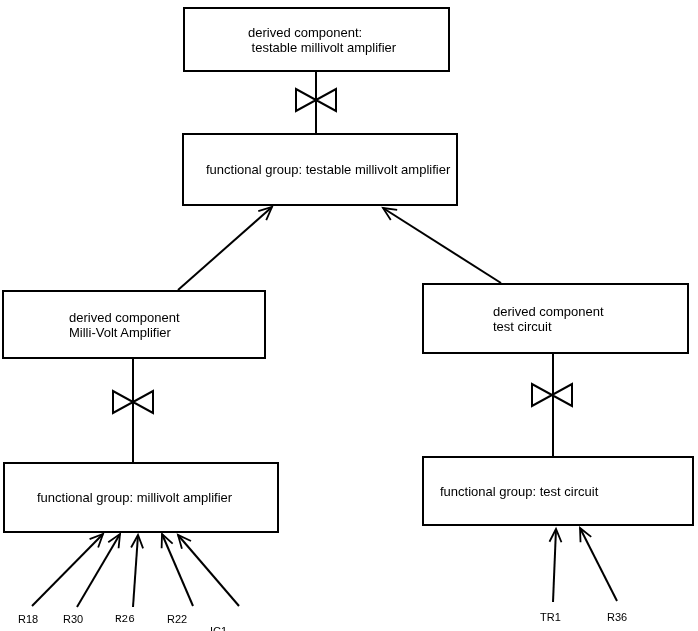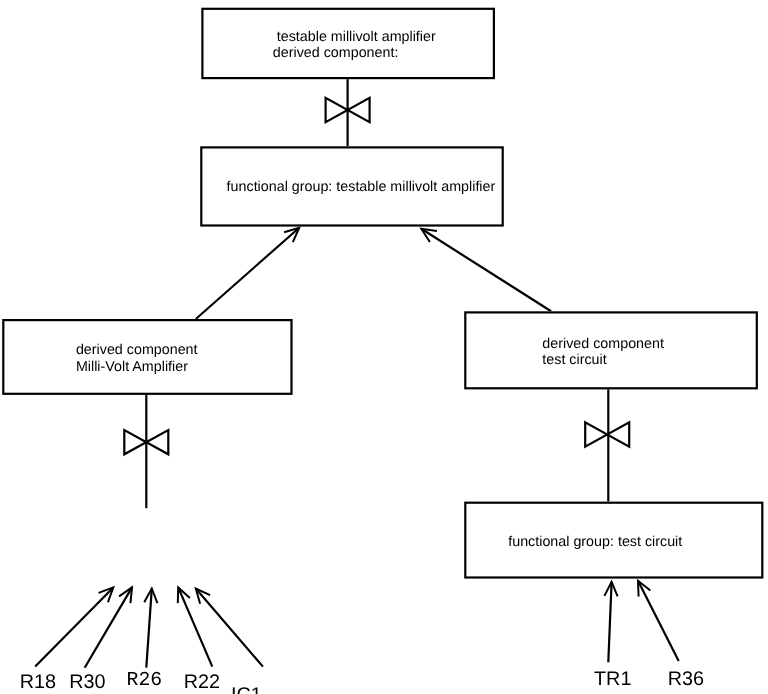--- a/index.html
+++ b/index.html
@@ -30,21 +30,21 @@
     flex-direction: column;
     justify-content: center;
   }
   .txt {
     font-size: 13px;
     line-height: 15px;
     white-space: pre;
   }
   .lbl {
     position: absolute;
-    font-size: 18px;
+    font-size: 11px;
     line-height: 15px;
     white-space: pre;
   }
 </style>
 </head>
 <body>
 
 <div class="canvas">
 
   <svg class="connector-layer" width="698" height="631" viewBox="0 0 698 631">
@@ -70,40 +70,43 @@
     <line x1="77" y1="607" x2="120" y2="534" stroke="#000000" stroke-width="2" marker-end="url(#arrowhead)"></line>
     <line x1="133" y1="607" x2="138" y2="535" stroke="#000000" stroke-width="2" marker-end="url(#arrowhead)"></line>
     <line x1="193" y1="606" x2="162" y2="534" stroke="#000000" stroke-width="2" marker-end="url(#arrowhead)"></line>
     <line x1="239" y1="606" x2="178" y2="535" stroke="#000000" stroke-width="2" marker-end="url(#arrowhead)"></line>
 
     <line x1="553" y1="602" x2="556" y2="529" stroke="#000000" stroke-width="2" marker-end="url(#arrowhead)"></line>
     <line x1="617" y1="601" x2="580" y2="528" stroke="#000000" stroke-width="2" marker-end="url(#arrowhead)"></line>
   </svg>
 
   <div class="box" style="left:183px; top:7px; width:267px; height:65px; padding-left:63px;">
+    <div class="txt">derived component:</div>
     <div class="txt"> testable millivolt amplifier</div>
-    <div class="txt">derived component:</div>
   </div>
 
   <div class="box" style="left:182px; top:133px; width:276px; height:73px; padding-left:22px;">
     <div class="txt">functional group: testable millivolt amplifier</div>
   </div>
 
   <div class="box" style="left:2px; top:290px; width:264px; height:69px; padding-left:65px;">
     <div class="txt">derived component</div>
     <div class="txt">Milli-Volt Amplifier</div>
   </div>
 
   <div class="box" style="left:422px; top:283px; width:267px; height:71px; padding-left:69px;">
     <div class="txt">derived component</div>
     <div class="txt">test circuit</div>
   </div>
 
+  <div class="box" style="left:3px; top:462px; width:276px; height:71px; padding-left:32px;">
+    <div class="txt">functional group: millivolt amplifier</div>
+  </div>
 
-  <div class="box" style="left:422px; top:456px; width:272px; height:70px; padding-left:38px;">
+  <div class="box" style="left:422px; top:456px; width:272px; height:70px; padding-left:16px;">
     <div class="txt">functional group: test circuit</div>
   </div>
 
   <div class="lbl" style="left:18px; top:612px;">R18</div>
   <div class="lbl" style="left:63px; top:612px;">R30</div>
   <div class="lbl" style="left:115px; top:612px;font-family:Liberation Mono, monospace;">R26</div>
   <div class="lbl" style="left:167px; top:612px;">R22</div>
   <div class="lbl" style="left:210px; top:624px;">IC1</div>
   <div class="lbl" style="left:540px; top:610px;">TR1</div>
   <div class="lbl" style="left:607px; top:610px;">R36</div>

